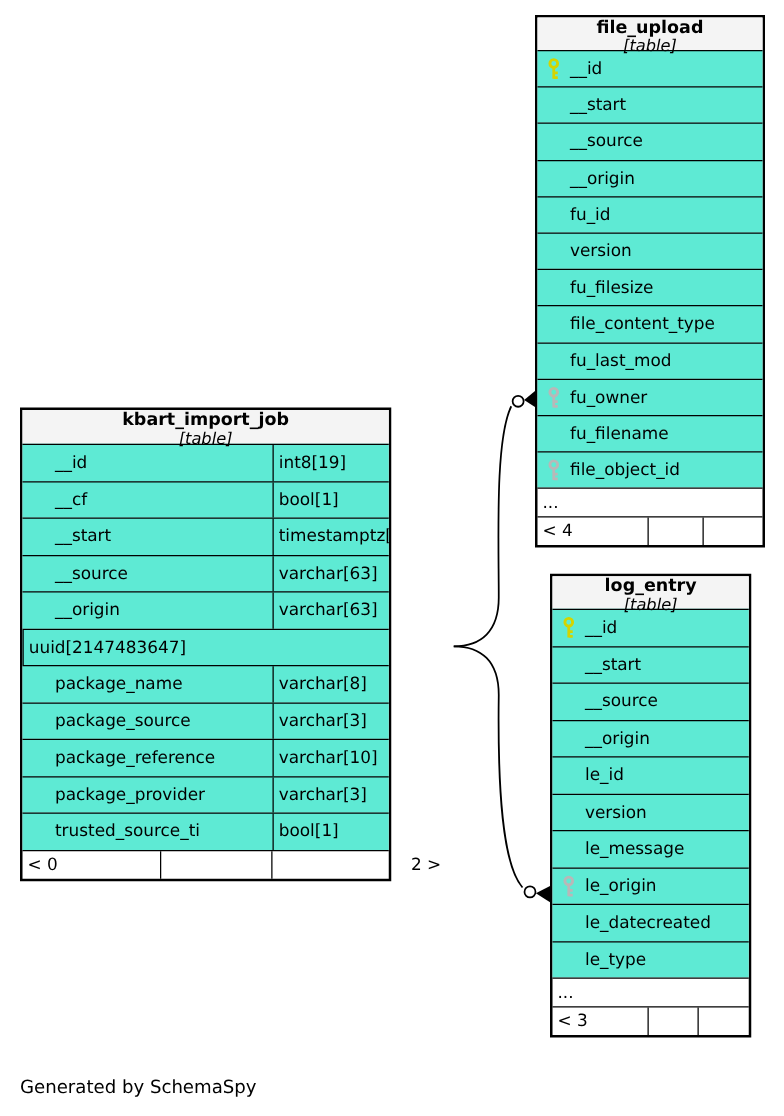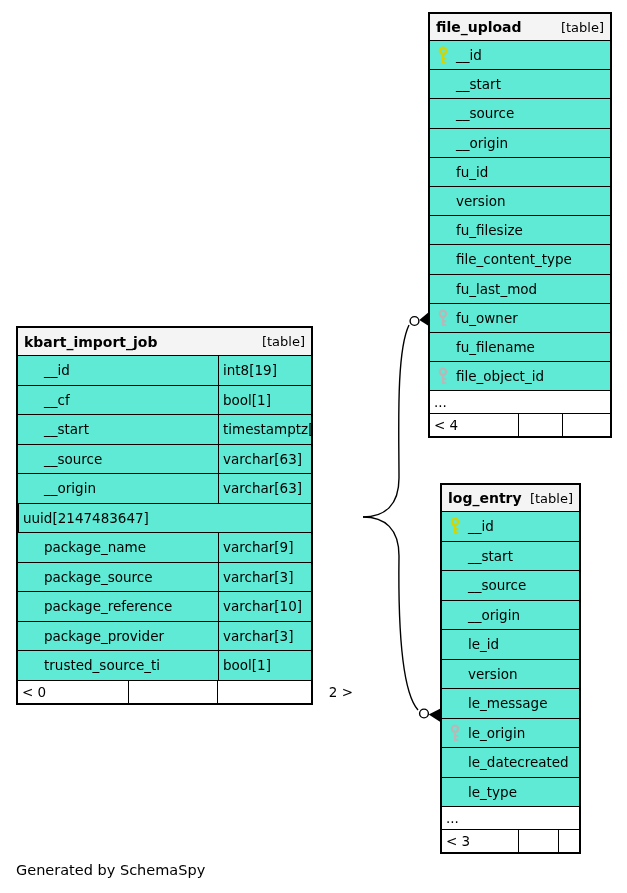--- a/index.html
+++ b/index.html
@@ -20,23 +20,24 @@
     position: absolute;
     border: 2px solid var(--bd);
     background: #fff;
     box-sizing: border-box;
   }
   .hdr {
     display: flex; justify-content: space-between; align-items: center;
     background: var(--hbg);
     height: 26px;
     padding: 0 6px;
+    flex-direction: column;
   }
   .tname { font-weight: bold; font-size: 14px; white-space: nowrap; }
-  .ttag  { font-size: 13px; white-space: nowrap; }
+  .ttag  { font-size: 13px; white-space: nowrap; font-style: italic; }
   .row {
     border-top: 1px solid var(--bd);
     display: flex; align-items: center;
     font-size: 13.5px;
     white-space: nowrap;
     background: #5eead4;
   }
   .keyspot { width: 13px; margin-left: 7px; display: flex; align-items: center; flex: none; }
   .cname { margin-left: 6px; }
   .namecell { display: flex; align-items: center; width: 200px; height: 100%; flex: none; overflow: hidden; }
@@ -123,21 +124,21 @@
     <div class="typecell">varchar[63]</div>
   </div>
   <div class="row kb-row">
     <div class="typecell">uuid[2147483647]</div>
   </div>
   <div class="row kb-row">
     <div class="namecell">
         <span class="keyspot"></span>
         <span class="cname">package_name</span>
       </div>
-    <div class="typecell">varchar[9]</div>
+    <div class="typecell">varchar[8]</div>
   </div>
   <div class="row kb-row">
     <div class="namecell">
         <span class="keyspot"></span>
         <span class="cname">package_source</span>
       </div>
     <div class="typecell">varchar[3]</div>
   </div>
   <div class="row kb-row">
     <div class="namecell">
@@ -239,21 +240,21 @@
   </div>
 
   <div class="dots">...</div>
   <div class="foot">
     <span class="fcell" style="width:88px;">&lt; 4</span>
     <span class="fcell bl" style="width:44px;"></span>
     <span class="fcell bl" style="width:46px;"></span>
   </div>
 </div>
 
-<div class="tbl" style="left:440px; top:483px; width:141px;">
+<div class="tbl" style="left:440px; top:459px; width:161px;">
   <div class="hdr">
     <span class="tname">log_entry</span>
     <span class="ttag">[table]</span>
   </div>
 
   <div class="row le-row">
     <span class="keyspot pk">
       <svg class="key" viewBox="0 0 12 18" width="12" height="18">
           <circle cx="6" cy="4.8" r="3.1" fill="none" stroke="currentColor" stroke-width="2.3"></circle>
           <path d="M6 8 V17 M6 12.2 H9.2 M6 16 H9.2" stroke="currentColor" stroke-width="2.2" fill="none"></path>

